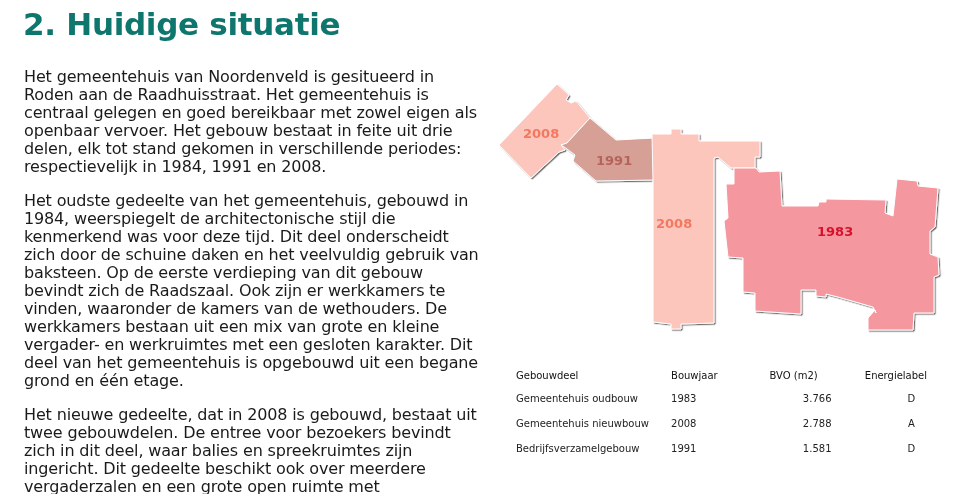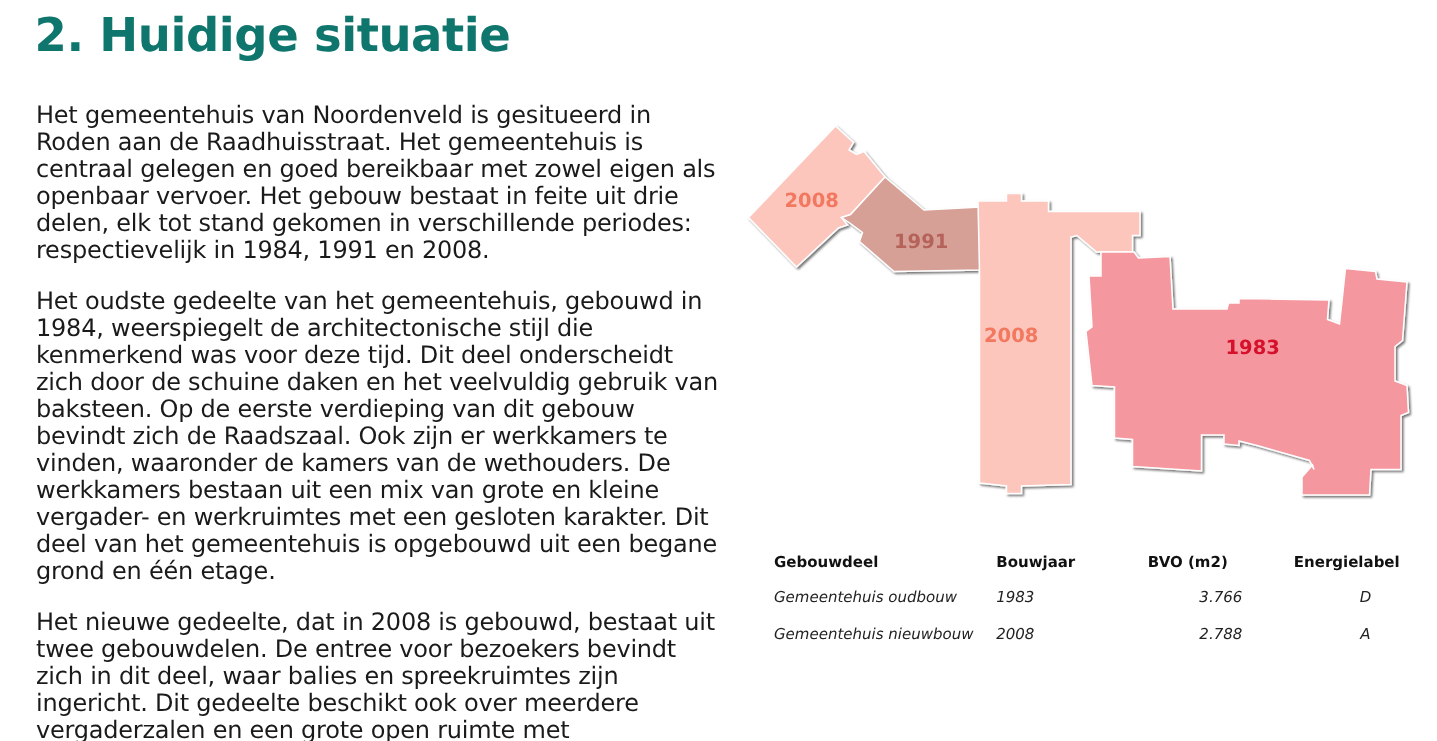--- a/index.html
+++ b/index.html
@@ -4,22 +4,22 @@
 <style>
   html, body { margin:0; padding:0; background:#ffffff; }
   body { width:958px; height:494px; position:relative; overflow:hidden; font-family:"DejaVu Sans", sans-serif; color:#1a1a1a; }
   .title { position:absolute; left:23px; top:6px; margin:0; font-family:"DejaVu Sans", sans-serif; font-weight:bold; font-size:31px; color:#0f766e; letter-spacing:-0.3px; }
   .body-text { position:absolute; left:24px; top:68px; width:460px; font-size:16px; line-height:18px; color:#1a1a1a; letter-spacing:-0.15px; }
   .body-text p { margin:0 0 16px 0; }
   .map { position:absolute; left:490px; top:80px; width:468px; height:270px; }
   .map svg { width:468px; height:270px; display:block; }
   .lbl { font-family:"DejaVu Sans", sans-serif; font-weight:bold; font-size:13px; }
   table.bt { position:absolute; left:508px; top:364px; border-collapse:collapse; font-size:10px; color:#222; }
-  table.bt th { font-weight:bold; text-align:left; padding:0; height:22px; color:#111; }
-  table.bt td { padding:0; height:25px;font-style:italic; }
+  table.bt th { font-weight:normal; text-align:left; padding:0; height:22px; color:#111; }
+  table.bt td { padding:0; height:25px; }
   .c1 { width:162px; padding-left:8px !important; }
   .c2 { width:110px; text-align:left; }
   .c3 { width:110px; text-align:center; }
   .c4 { width:100px; text-align:center; }
 </style>
 </head>
 <body>
 
 <h1 class="title">2. Huidige situatie</h1>
 
@@ -68,14 +68,20 @@
       <td class="c2">1983</td>
       <td class="c3">3.766</td>
       <td class="c4">D</td>
     </tr>
     <tr>
       <td class="c1">Gemeentehuis nieuwbouw</td>
       <td class="c2">2008</td>
       <td class="c3">2.788</td>
       <td class="c4">A</td>
     </tr>
+    <tr>
+      <td class="c1">Bedrijfsverzamelgebouw</td>
+      <td class="c2">1991</td>
+      <td class="c3">1.581</td>
+      <td class="c4">D</td>
+    </tr>
   </tbody>
 </table>
 
 </body></html>

